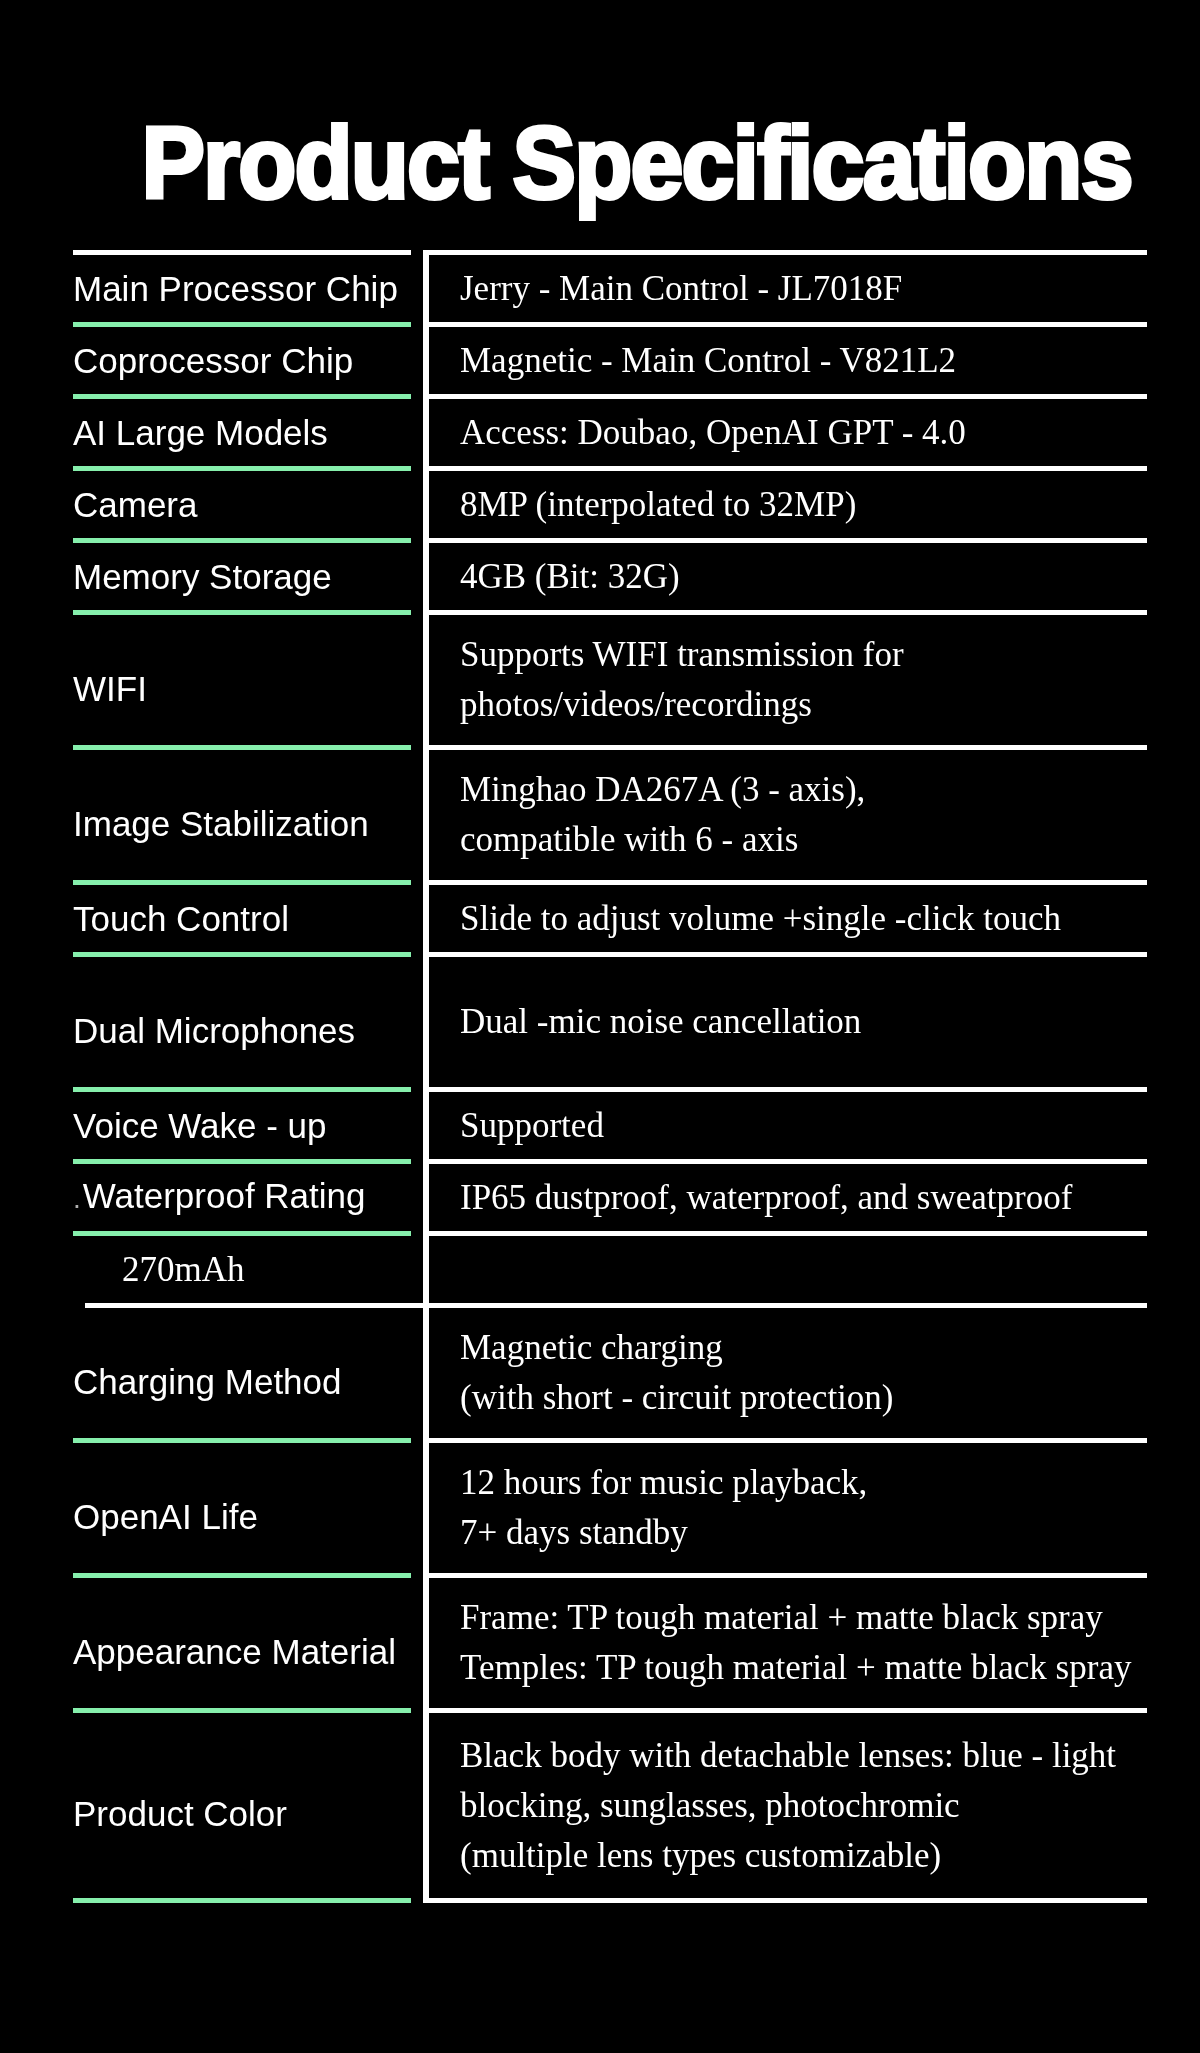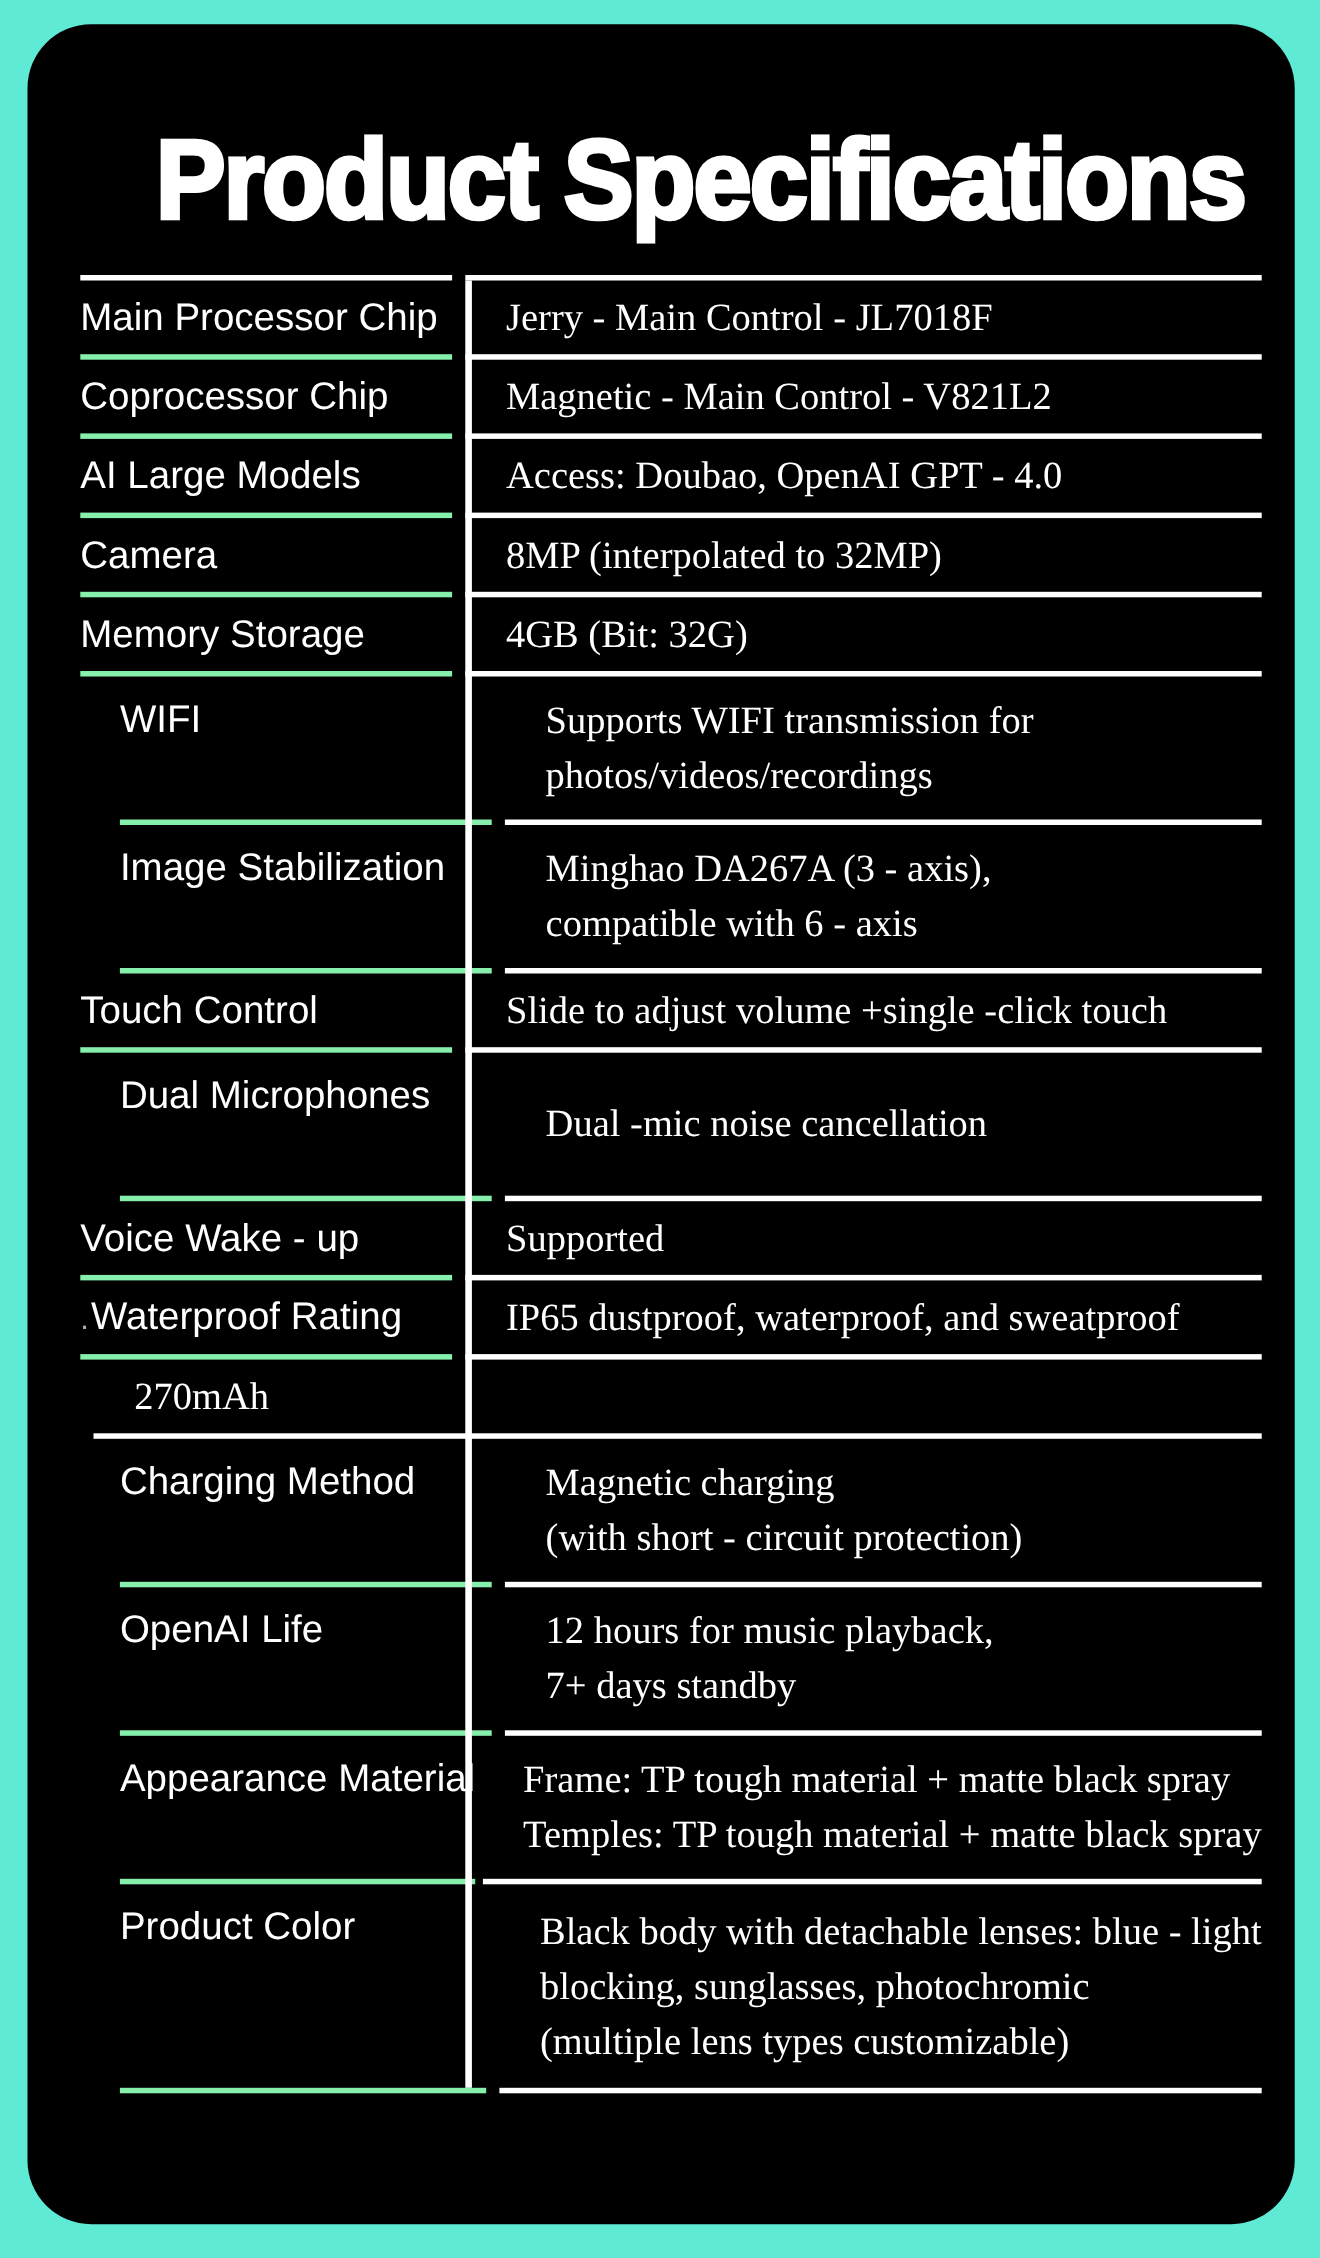--- a/index.html
+++ b/index.html
@@ -1,36 +1,36 @@
 <!DOCTYPE html>
 <html><head>
 <meta charset="utf-8">
 <style>
   html,body{margin:0;padding:0;background:#ffffff;}
-  .page{position:relative;width:1200px;height:2053px;background:#5eead4;overflow:hidden;
+  .page{position:relative;width:1200px;height:2053px;background:#000000;overflow:hidden;
         font-family:"Liberation Sans",sans-serif;}
   .card{position:absolute;left:25px;top:22px;width:1152px;height:2000px;
         background:#000000;border-radius:58px;}
   .title{position:absolute;top:88px;left:81px;width:990px;text-align:center;
          color:#ffffff;font-size:102px;font-weight:bold;letter-spacing:-2px;
          line-height:1.05;white-space:nowrap;-webkit-text-stroke:4px #ffffff;}
   .title .fit{display:inline-block;transform-origin:center center;}
   .spec-table{position:absolute;left:48px;top:228px;width:1074px;}
   .topline{display:flex;height:5px;}
   .topline .seg1{width:338px;background:#ffffff;}
   .topline .gapseg{width:12px;}
   .topline .seg2{flex:1;background:#ffffff;}
   .row{display:flex;box-sizing:border-box;align-items:stretch;}
   .row.l1{min-height:72px;}
   .row.l2{min-height:135px;}
   .row.l3{min-height:190px;}
   .lcell{width:338px;box-sizing:border-box;border-bottom:5px solid #86efac;
          display:flex;flex-direction:column;justify-content:center;
          color:#ffffff;font-size:35px;}
-  .row.l2 .lcell,.row.l3 .lcell{justify-content:flex-start;padding-top:17px;margin-left:36px;}
+  .row.l2 .lcell,.row.l3 .lcell{justify-content:center;padding-top:17px;}
   .gapcell{width:12px;border-bottom:none;}
   .vcell{flex:1;box-sizing:border-box;border-bottom:5px solid #ffffff;
          display:flex;flex-direction:column;justify-content:center;
          padding-left:37px;color:#ffffff;font-size:35px;font-family:Liberation Serif, serif;}
   .line{display:block;line-height:50px;white-space:nowrap;overflow:visible;}
   .lcell .line{line-height:44px;}
   .line .fit{display:inline-block;white-space:nowrap;transform-origin:left center;}
   .dot{color:#b0b0b0;font-size:28px;margin-right:2px;}
   .divider{position:absolute;left:398px;top:233px;width:6px;height:1643px;background:#ffffff;}
 </style>

